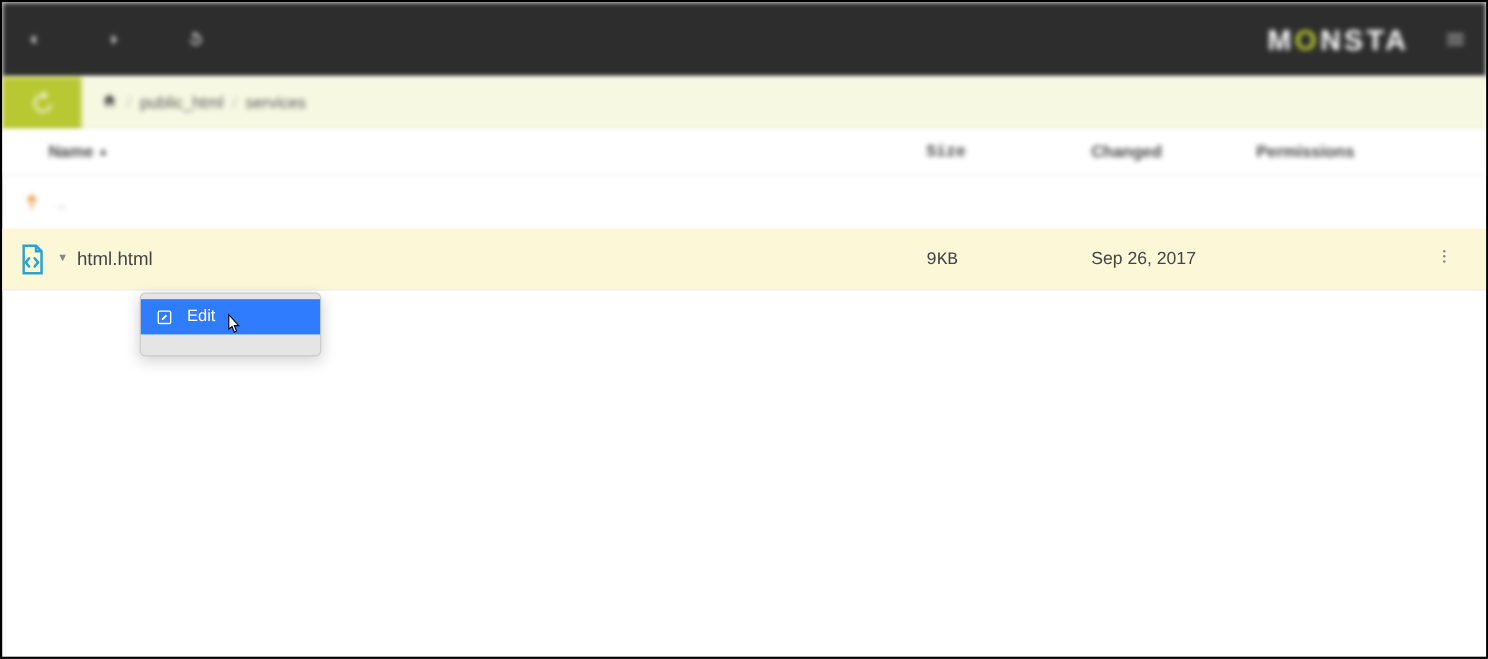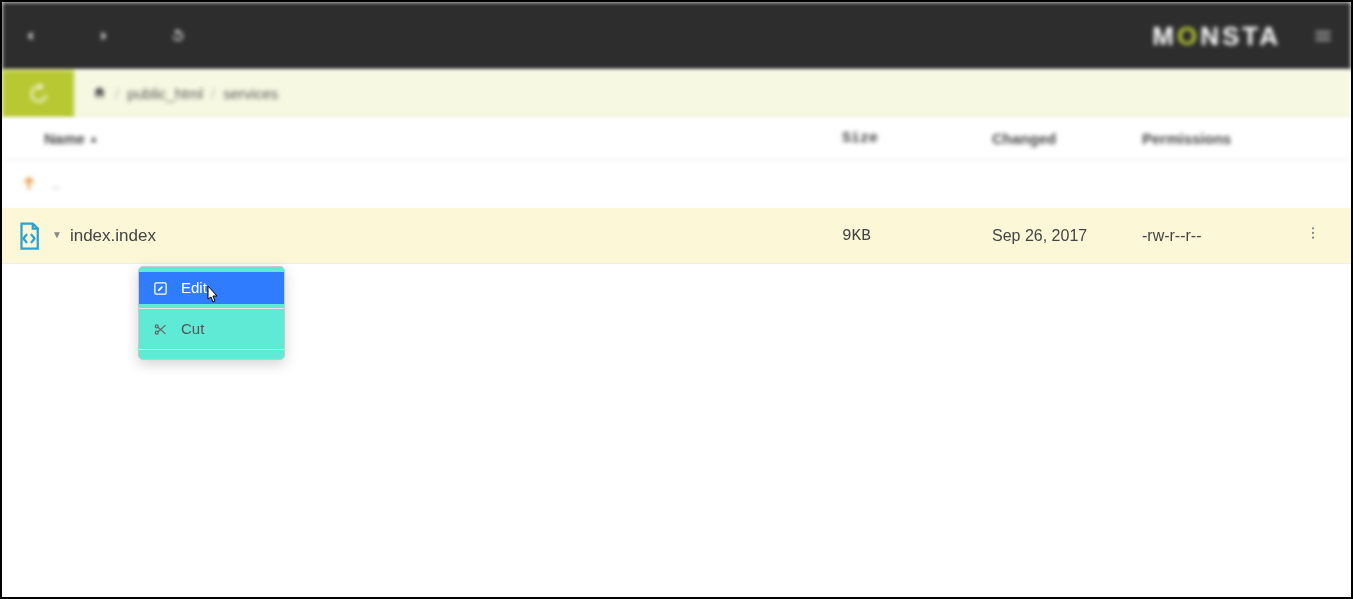--- a/index.html
+++ b/index.html
@@ -115,24 +115,24 @@
   .file-row .col-name { display: flex; align-items: center; gap: 8px; padding-left: 12px; }
   .file-icon-wrap { display: flex; align-items: center; }
   .file-icon { width: 30px; height: 30px; }
   .dropdown-caret { color: #888; font-size: 10px; transform: translateY(-1px); }
   .file-row .col-size, .file-row .col-changed, .file-row .col-perm { font-size: 16px; color: #444; }
   .row-more { position: absolute; right: 30px; color: #888; cursor: pointer; }
 
   
   .context-menu {
     position: absolute;
-    left: 136px;
+    left: 125px;
     top: 264px;
-    width: 147px;
-    background: #5eead4;
+    width: 165px;
+    background: #e5e5e5;
     border: 1px solid #c9c9c9;
     border-radius: 5px;
     box-shadow: 0 4px 14px rgba(0,0,0,0.18);
     padding: 5px 0;
     font-size: 15px;
     z-index: 50;
   }
   .menu-item {
     display: flex;
     align-items: center;
@@ -232,55 +232,44 @@
   <div class="col-name">
     <span class="file-icon-wrap">
       <svg class="file-icon" viewBox="0 0 24 24">
         <path d="M6 2h9l4 4v16H6z" fill="none" stroke="#2aa2d4" stroke-width="1.8"></path>
         <path d="M15 2v4h4" fill="none" stroke="#2aa2d4" stroke-width="1.8"></path>
         <path d="M10 11l-2.5 3L10 17" fill="none" stroke="#2aa2d4" stroke-width="1.8" stroke-linecap="round" stroke-linejoin="round"></path>
         <path d="M14 11l2.5 3L14 17" fill="none" stroke="#2aa2d4" stroke-width="1.8" stroke-linecap="round" stroke-linejoin="round"></path>
       </svg>
     </span>
     <span class="dropdown-caret">▼</span>
-    <span>index.index</span>
+    <span>html.html</span>
   </div>
   <div class="col-size">9KB</div>
   <div class="col-changed">Sep 26, 2017</div>
-  <div class="col-perm">-rw-r--r--</div>
   <span class="row-more">
     <svg viewBox="0 0 24 24" width="16" height="16" fill="#888">
         <circle cx="12" cy="5" r="1.7"></circle>
         <circle cx="12" cy="12" r="1.7"></circle>
         <circle cx="12" cy="19" r="1.7"></circle>
       </svg>
   </span>
 </div>
 
 <div class="context-menu">
   <div class="menu-item highlight">
     <span class="mi-icon">
       <svg viewBox="0 0 24 24" width="15" height="15" fill="none" stroke="currentColor" stroke-width="2">
           <rect x="3" y="3" width="18" height="18" rx="2"></rect>
           <path d="M14 8l2 2-6 6H8v-2z" fill="currentColor" stroke="none"></path>
         </svg>
     </span>
     <span>Edit</span>
   </div>
   <div class="menu-sep"></div>
-  <div class="menu-item">
-    <span class="mi-icon">
-      <svg viewBox="0 0 24 24" width="15" height="15" fill="none" stroke="currentColor" stroke-width="2">
-          <circle cx="6" cy="7" r="2.3"></circle>
-          <circle cx="6" cy="17" r="2.3"></circle>
-          <path d="M8 8.5L20 19M8 15.5L20 5"></path>
-        </svg>
-    </span>
-    <span>Cut</span>
-  </div>
   <div class="menu-sep"></div>
 </div>
 
 <span class="cursor-img">
   <svg width="20" height="24" viewBox="0 0 20 24">
     <path d="M6 2v13l3-2 2 5 2-1-2-5h4z" fill="#fff" stroke="#000" stroke-width="1"></path>
   </svg>
 </span>
 
 </body></html>

